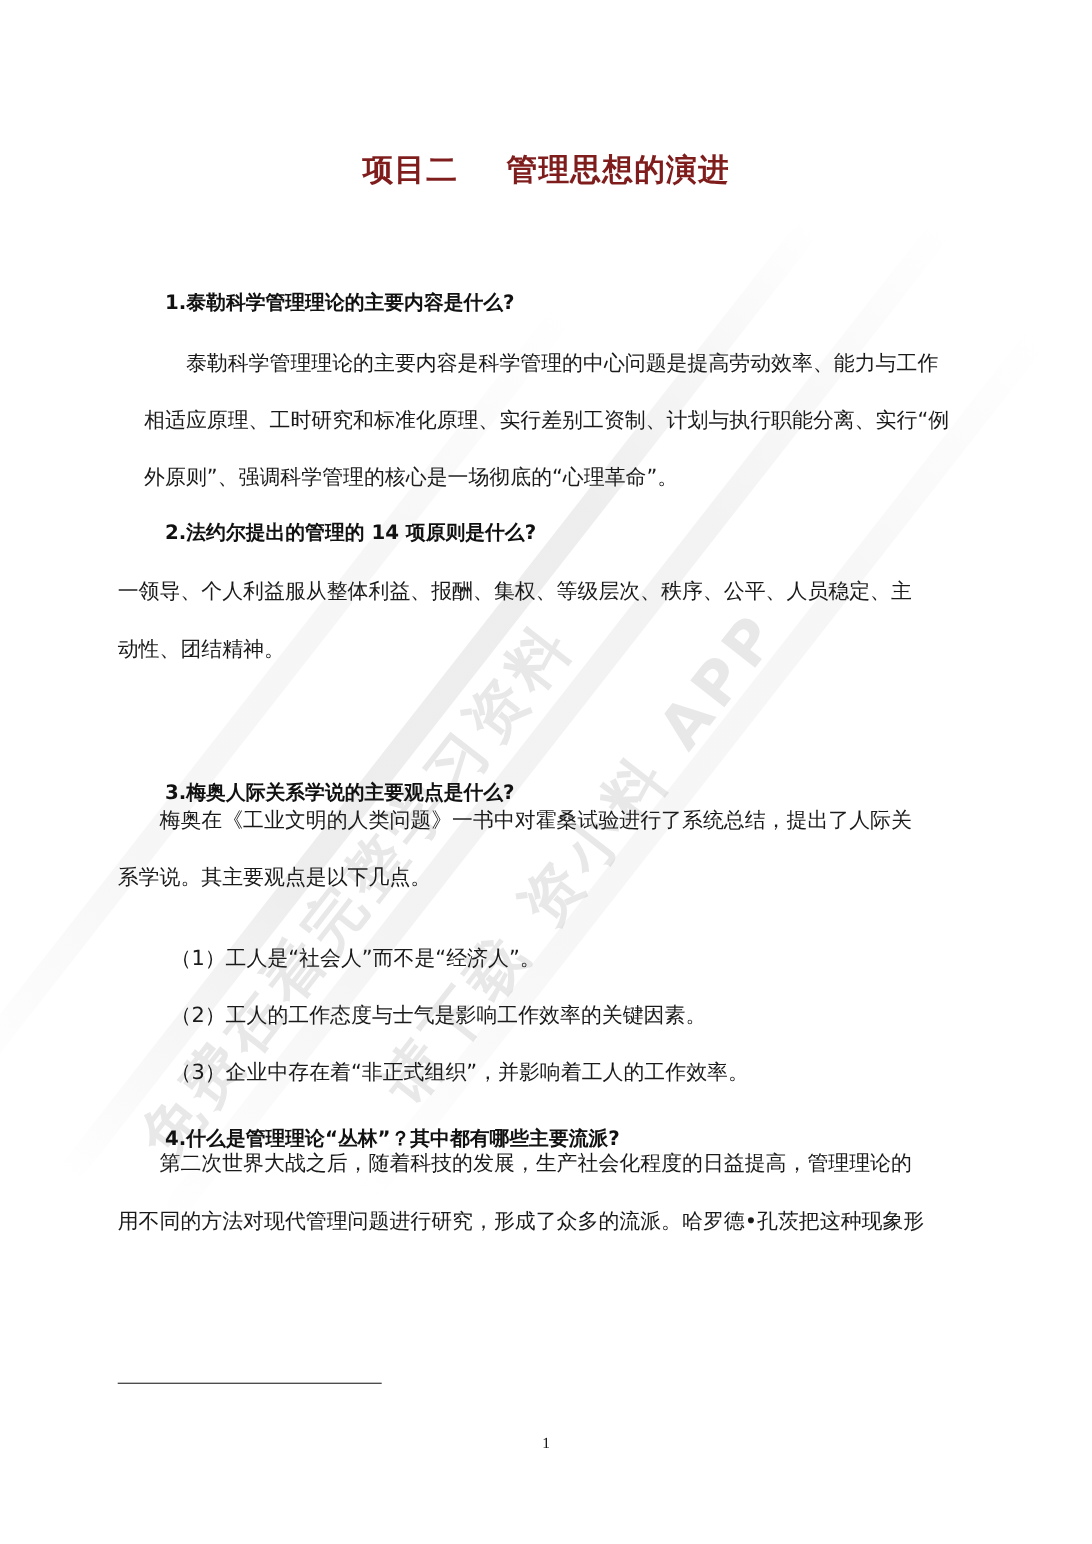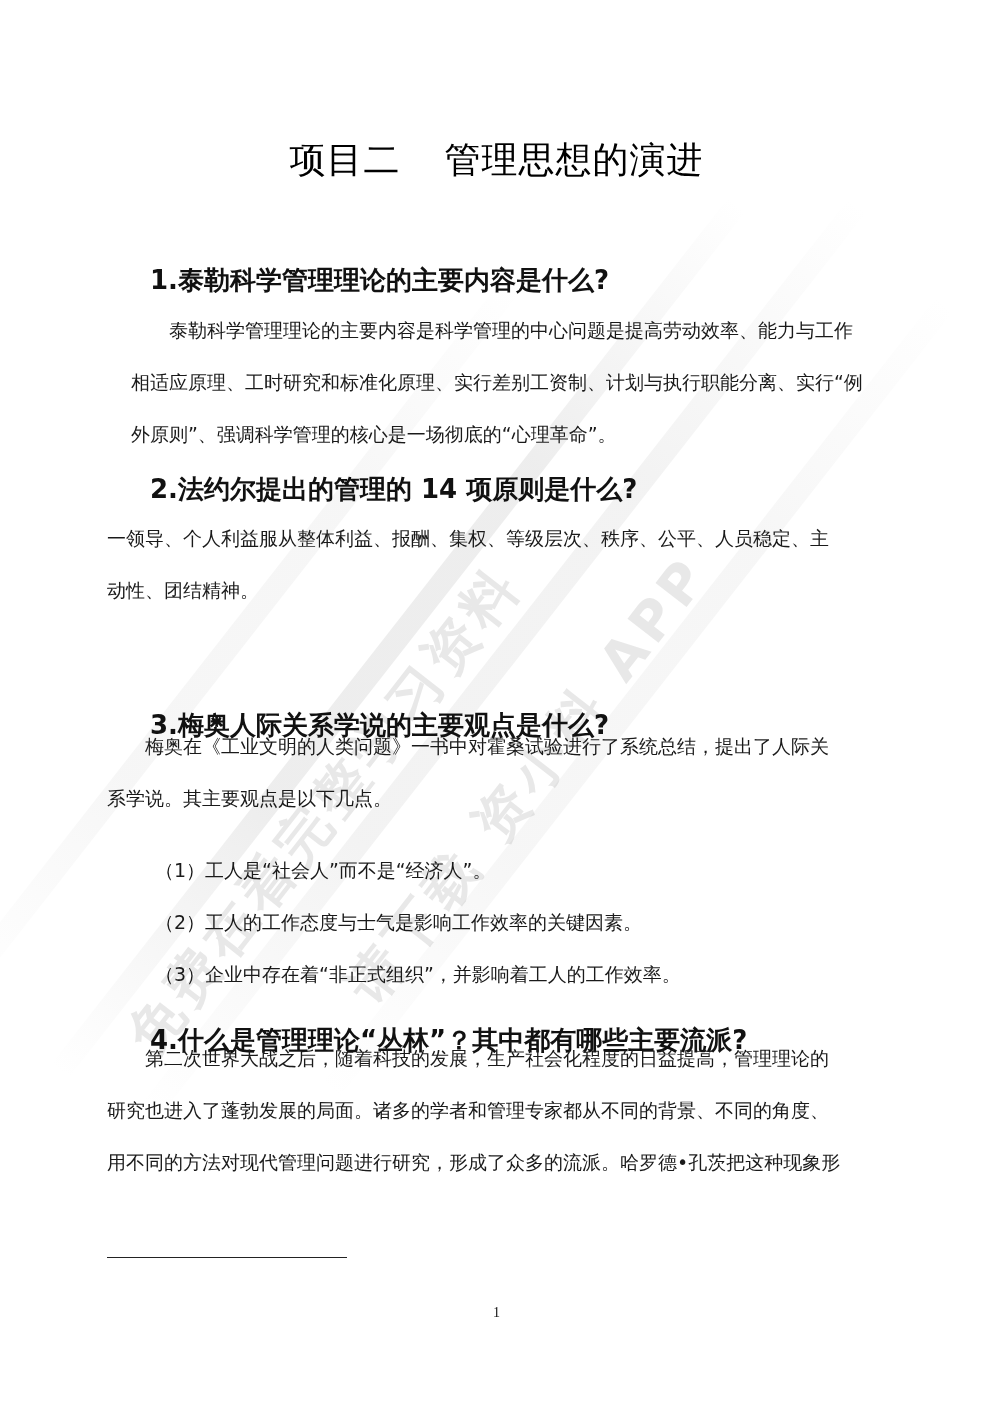--- a/index.html
+++ b/index.html
@@ -3,23 +3,23 @@
 <meta charset="utf-8">
 <style>
   html, body { margin:0; padding:0; background:#ffffff; }
   body { width:993px; height:1404px; position:relative; overflow:hidden;
          font-family:"DejaVu Sans","Liberation Sans",sans-serif; color:#111; }
   .page { position:absolute; left:0; top:0; width:993px; height:1404px; }
   .watermark { position:absolute; left:0; top:0; width:993px; height:1404px; pointer-events:none; z-index:0; overflow:hidden; }
   .wm-stripe { position:absolute; height:22px; background:linear-gradient(90deg, rgba(200,200,200,0) 0%, rgba(205,205,205,0.35) 30%, rgba(205,205,205,0.35) 70%, rgba(200,200,200,0) 100%); transform-origin:left center; transform:rotate(-52deg); }
   .wm-text { position:absolute; font-family:"DejaVu Sans",sans-serif; font-weight:bold; color:rgba(150,150,150,0.22); font-size:54px; letter-spacing:6px; white-space:nowrap; transform-origin:left center; transform:rotate(-52deg); }
   .content { position:absolute; left:0; top:0; width:993px; z-index:1; }
-  .title { position:absolute; top:136px; left:0; width:993px; text-align:center; color:#000000; font-weight:normal; font-size:36px; letter-spacing:1px; }
+  .title { position:absolute; top:136px; left:0; width:993px; text-align:center; color:#7f1d1d; font-weight:bold; font-size:28px; letter-spacing:1px; }
   .title .gap { display:inline-block; width:44px; }
-  .h { position:absolute; left:150px; font-weight:bold; font-size:26px; color:#111; white-space:nowrap; }
+  .h { position:absolute; left:150px; font-weight:bold; font-size:18px; color:#111; white-space:nowrap; }
   .p { position:absolute; left:107px; width:770px; font-size:19px; line-height:52px; color:#1a1a1a; text-align:justify; }
   .p .line { display:block; white-space:nowrap; height:52px; }
   .p .indent { padding-left:38px; }
   .li { position:absolute; left:155px; font-size:19px; color:#1a1a1a; white-space:nowrap;margin-top:20px; }
   .footnote-rule { position:absolute; left:107px; top:1257px; width:240px; height:1px; background:#222; }
   .page-number { position:absolute; top:1305px; left:0; width:993px; text-align:center; font-family:"Liberation Serif",serif; font-size:14px; color:#111; }
 </style>
 </head>
 <body>
 
@@ -58,20 +58,19 @@
       <span class="line indent">梅奥在《工业文明的人类问题》一书中对霍桑试验进行了系统总结，提出了人际关</span>
       <span class="line">系学说。其主要观点是以下几点。</span>
     </div>
     <div class="li" style="top:838px;">（1）工人是“社会人”而不是“经济人”。</div>
     <div class="li" style="top:890px;">（2）工人的工作态度与士气是影响工作效率的关键因素。</div>
     <div class="li" style="top:942px;">（3）企业中存在着“非正式组织”，并影响着工人的工作效率。</div>
 
     <div class="h" style="top:994px;margin-top:29px;">4.什么是管理理论“丛林”？其中都有哪些主要流派?</div>
     <div class="p" style="top:1032px;">
       <span class="line indent">第二次世界大战之后，随着科技的发展，生产社会化程度的日益提高，管理理论的</span>
-      <span class="line">研究也进入了蓬勃发展的局面。诸多的学者和管理专家都从不同的背景、不同的角度、</span>
       <span class="line">用不同的方法对现代管理问题进行研究，形成了众多的流派。哈罗德•孔茨把这种现象形</span>
     </div>
 
     <div class="footnote-rule"></div>
     <div class="page-number">1</div>
   </div>
 </div>
 
 </body></html>

